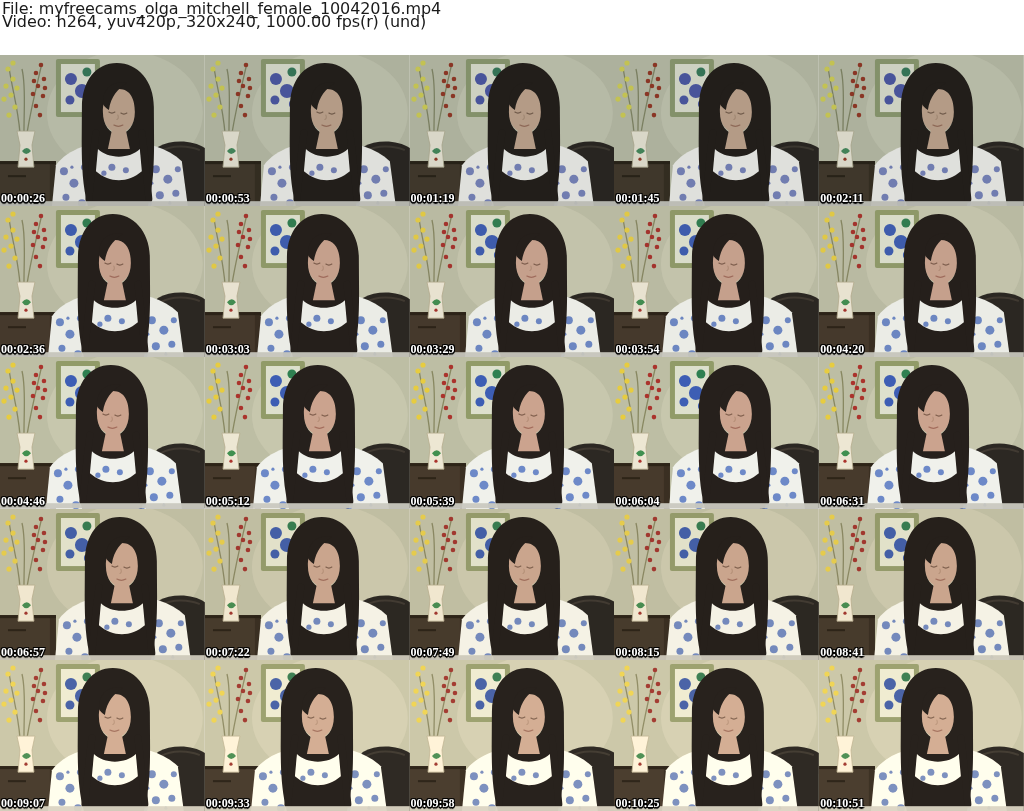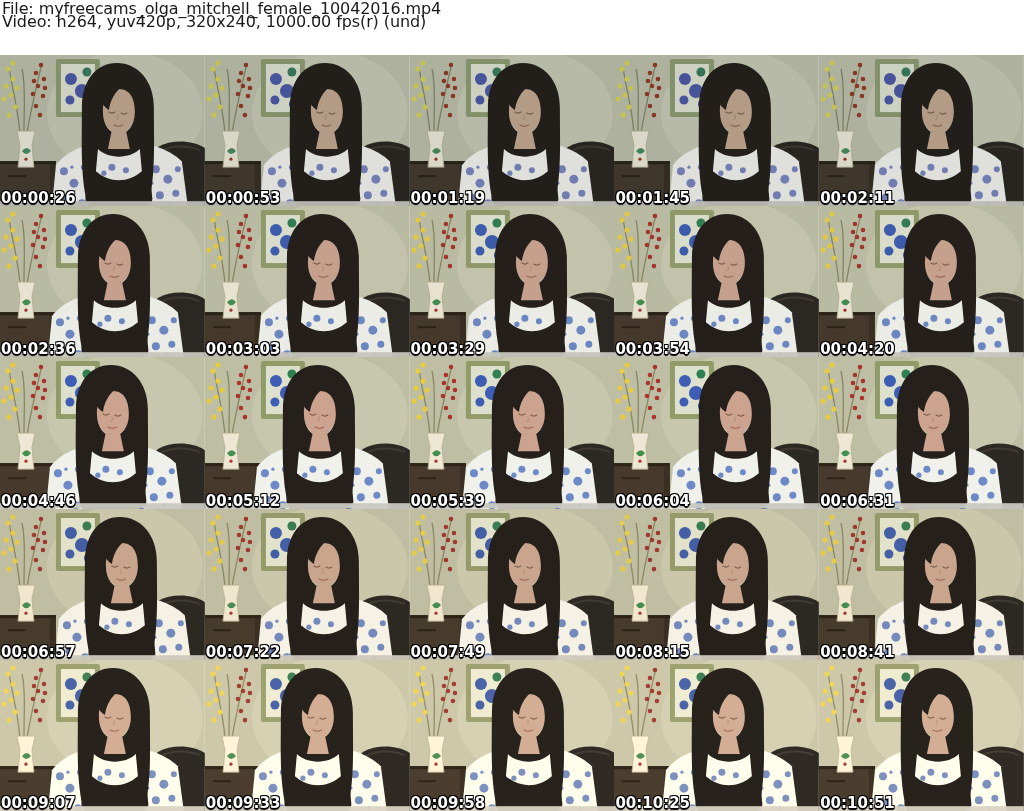--- a/index.html
+++ b/index.html
@@ -24,28 +24,29 @@
   .grid{
     display:grid;width:1024px;height:756px;
     grid-template-columns:repeat(5,1fr);
     grid-template-rows:repeat(5,1fr);
   }
   .thumb{position:relative;margin:0;overflow:hidden;}
   .scene{width:100%;height:100%;display:block;}
 
   .ts{
     position:absolute;left:1px;bottom:1px;
-    font-weight:bold;font-size:15px;line-height:14px;letter-spacing:0;
+    font-weight:bold;font-size:12px;line-height:14px;letter-spacing:0;
     color:var(--timestamp-text,#fff);
     text-shadow:
       -1px -1px 0 var(--timestamp-outline,#000),
        1px -1px 0 var(--timestamp-outline,#000),
       -1px  1px 0 var(--timestamp-outline,#000),
        1px  1px 0 var(--timestamp-outline,#000),
        0 2px 1px var(--timestamp-outline,#000);
+    font-family: Liberation Serif, serif;
   }
 
   
   .wall{fill:var(--wall,#b9baa1);}
   .wallglow{fill:#cdcbb4;opacity:.5;}
   .frameB{fill:var(--frame-border,#8e9866);}
   .frameI{fill:#d9dcc9;}
   .fblue{fill:var(--frame-blue,#3c5cb0);}
   .fgreen{fill:#2e7d4f;}
   .stem{stroke:#85855f;stroke-width:1.3;fill:none;}

